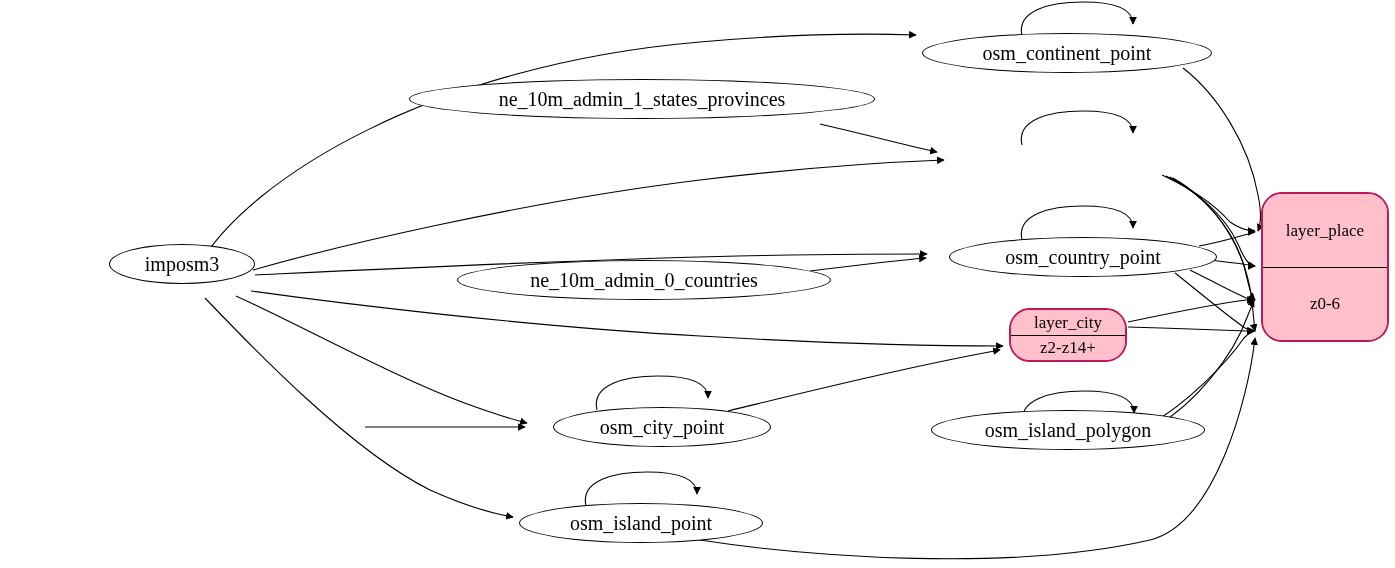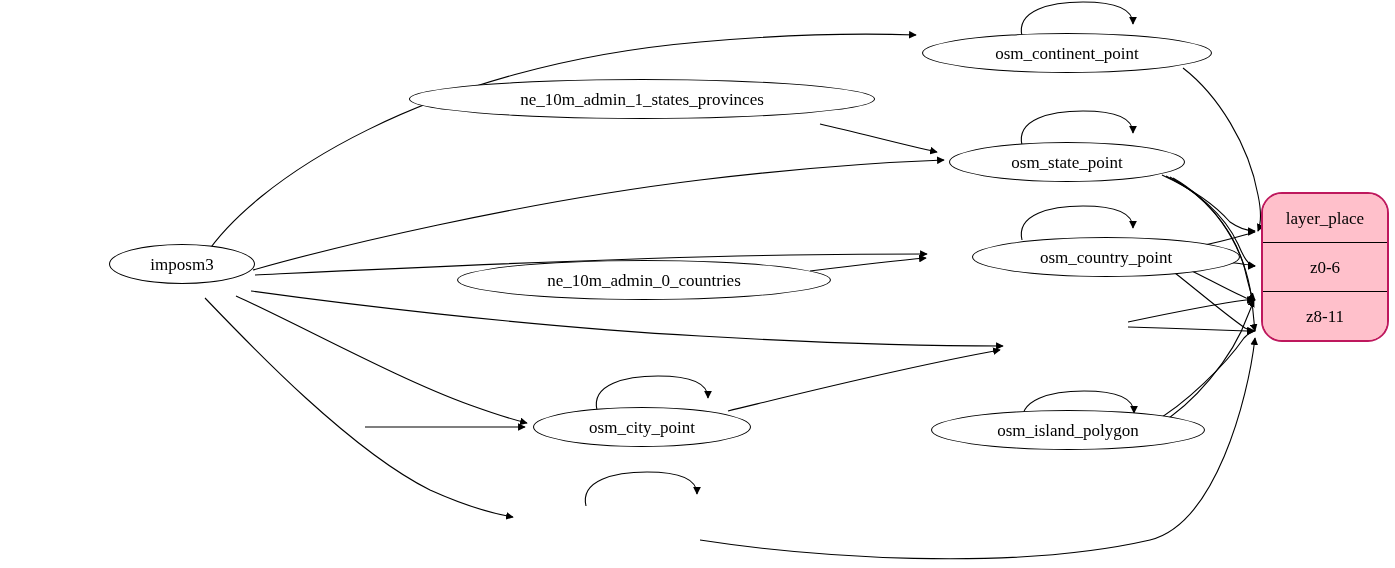--- a/index.html
+++ b/index.html
@@ -26,21 +26,21 @@
   .node-ellipse {
     position: absolute;
     box-sizing: border-box;
     border: 1px solid #000000;
     border-radius: 50%;
     background: #ffffff;
     display: flex;
     align-items: center;
     justify-content: center;
     white-space: nowrap;
-    font-size: 17px;
+    font-size: 20px;
     color: #000000;
     line-height: 1;
   }
   .record {
     position: absolute;
     box-sizing: border-box;
     border: 2px solid #be185d;
     border-radius: 21px;
     background: #ffc0cb;
     overflow: hidden;
@@ -135,37 +135,40 @@
 
   <div class="node-ellipse" style="left:457px; top:260px; width:374px; height:40px;">
     <span>ne_10m_admin_0_countries</span>
   </div>
 
 
   <div class="node-ellipse" style="left:922px; top:33px; width:290px; height:40px;">
     <span>osm_continent_point</span>
   </div>
 
-  <div class="node-ellipse" style="left:949px; top:142px; width:236px; height:40px;">
-    <span>osm_state_point</span>
-  </div>
 
-  <div class="node-ellipse" style="left:972px; top:237px; width:268px; height:40px;">
+  <div class="node-ellipse" style="left:949px; top:237px; width:268px; height:40px;">
     <span>osm_country_point</span>
   </div>
 
-  <div class="node-ellipse" style="left:533px; top:407px; width:218px; height:40px;">
+  <div class="node-ellipse" style="left:553px; top:407px; width:218px; height:40px;">
     <span>osm_city_point</span>
   </div>
 
+  <div class="node-ellipse" style="left:519px; top:503px; width:244px; height:40px;">
+    <span>osm_island_point</span>
+  </div>
 
   <div class="node-ellipse" style="left:931px; top:410px; width:274px; height:40px;">
     <span>osm_island_polygon</span>
   </div>
 
+  <div class="record" style="left:1009px; top:308px; width:118px; height:54px;">
+    <div class="record-row">layer_city</div>
+    <div class="record-row">z2-z14+</div>
+  </div>
 
   <div class="record" style="left:1261px; top:192px; width:128px; height:150px;">
     <div class="record-row">layer_place</div>
     <div class="record-row">z0-6</div>
-    <div class="record-row">z8-11</div>
   </div>
 
 </div>
 
 </body></html>

